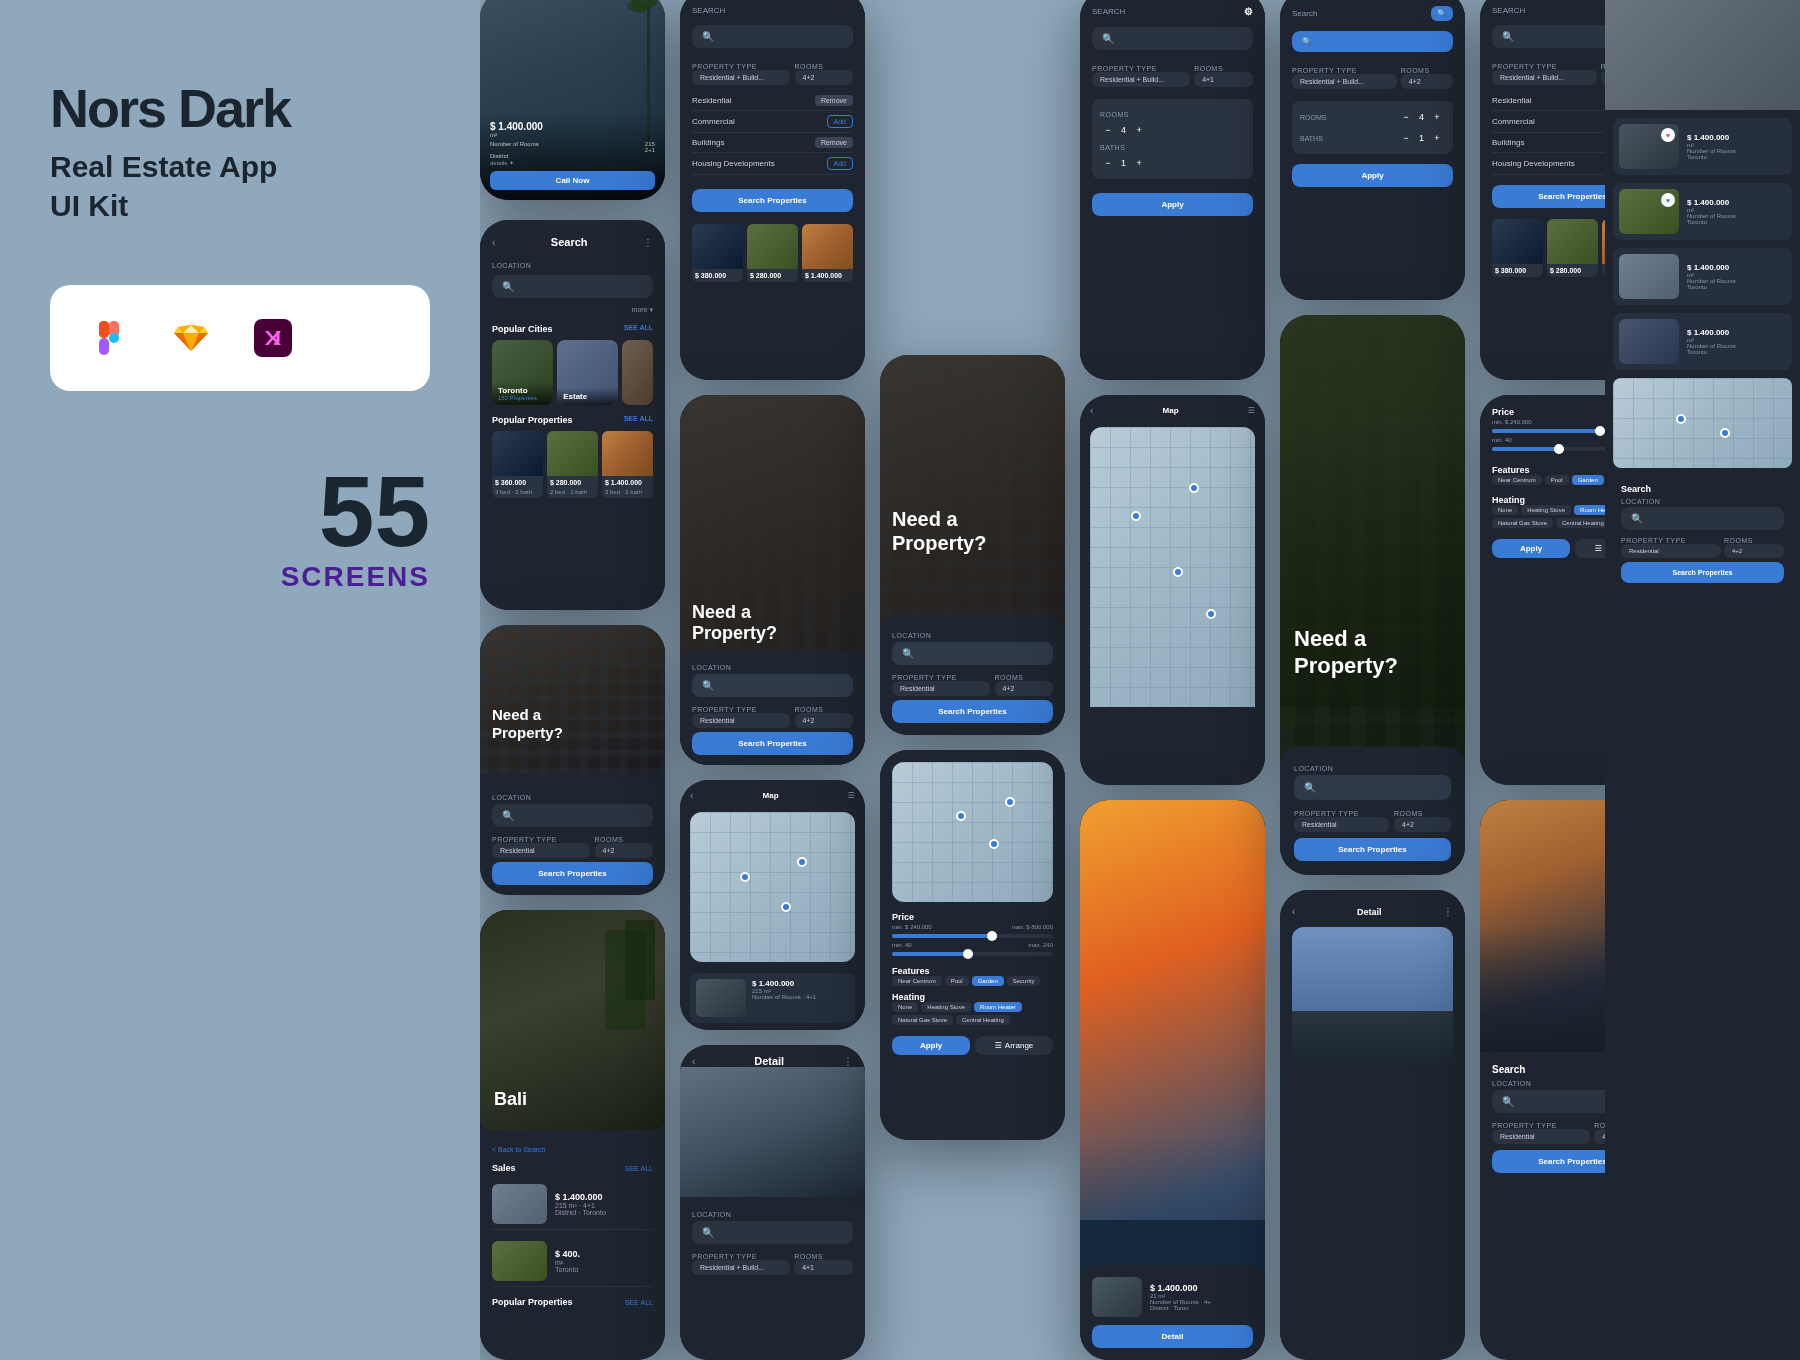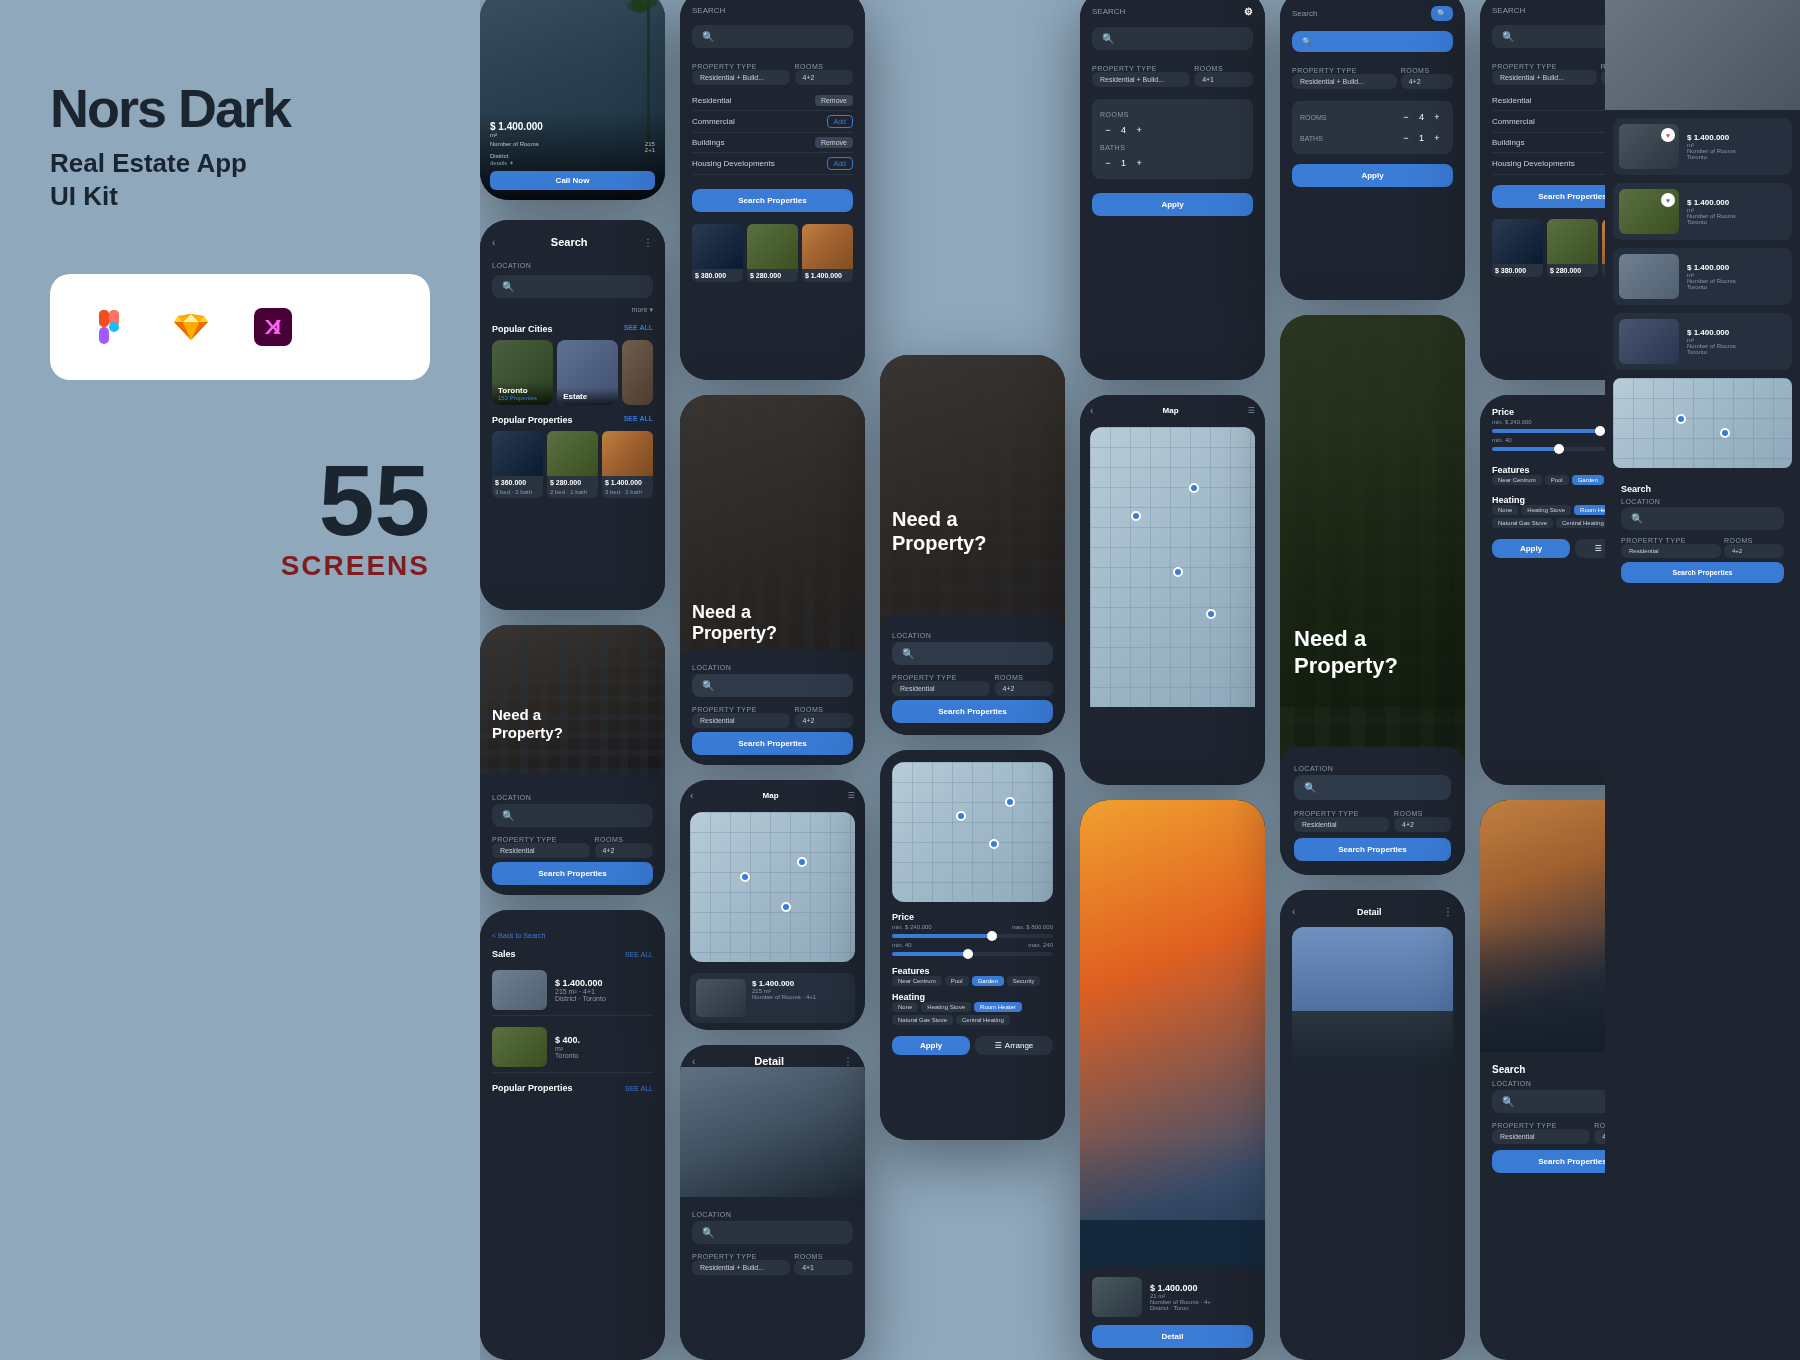--- a/index.html
+++ b/index.html
@@ -24,21 +24,21 @@
       gap: 30px;
     }
     .title-main {
       font-size: 54px;
       font-weight: 800;
       color: #1a2530;
       line-height: 1.05;
       letter-spacing: -2px;
     }
     .title-sub {
-      font-size: 26px;
+      font-size: 30px;
       font-weight: 600;
       color: #1a2530;
       line-height: 1.3;
       margin-top: 10px;
     }
 
     .tools-badge {
       background: white;
       border-radius: 20px;
       padding: 24px 30px;
@@ -67,21 +67,21 @@
     }
     .screens-number {
       font-size: 100px;
       font-weight: 800;
       color: #1a2530;
       line-height: 1;
     }
     .screens-label {
       font-size: 28px;
       font-weight: 600;
-      color: #7f1d1d;
+      color: #4c1d95;
       letter-spacing: 2px;
     }
 
     
     .phones-area {
       position: absolute;
       left: 480px;
       top: 0;
       right: 0;
       bottom: 0;
@@ -774,20 +774,27 @@
           </div>
         </div>
         <div class="btn-blue">Search Properties</div>
       </div>
     </div>
   </div>
 
   <div class="phone phone-col1-bottom2">
     <div class="phone-screen">
 
+      <div style="position:relative;height:220px;border-radius:12px;overflow:hidden;margin:-12px -12px 0;flex-shrink:0;">
+        <div class="img-bali" style="width:100%;height:100%;position:relative;">
+          <div style="position:absolute;top:20px;right:20px;width:40px;height:100px;background:rgba(30,50,20,0.7);border-radius:2px;"></div>
+          <div style="position:absolute;top:10px;right:10px;width:30px;height:80px;background:rgba(20,40,15,0.6);border-radius:2px;"></div>
+        </div>
+        <div style="position:absolute;bottom:20px;left:14px;font-size:18px;font-weight:700;color:white;">Bali</div>
+      </div>
       <div style="margin-top:10px;display:flex;justify-content:space-between;align-items:center;">
         <span style="font-size:7px;color:#3a7bd5;">&lt; Back to Search</span>
       </div>
       <div style="display:flex;justify-content:space-between;align-items:center;margin-top:4px;">
         <span style="font-size:9px;font-weight:700;color:white;">Sales</span>
         <span style="font-size:7px;color:#3a7bd5;">SEE ALL</span>
       </div>
 
       <div class="prop-list-item">
         <div class="prop-list-img img-house-3"></div>

